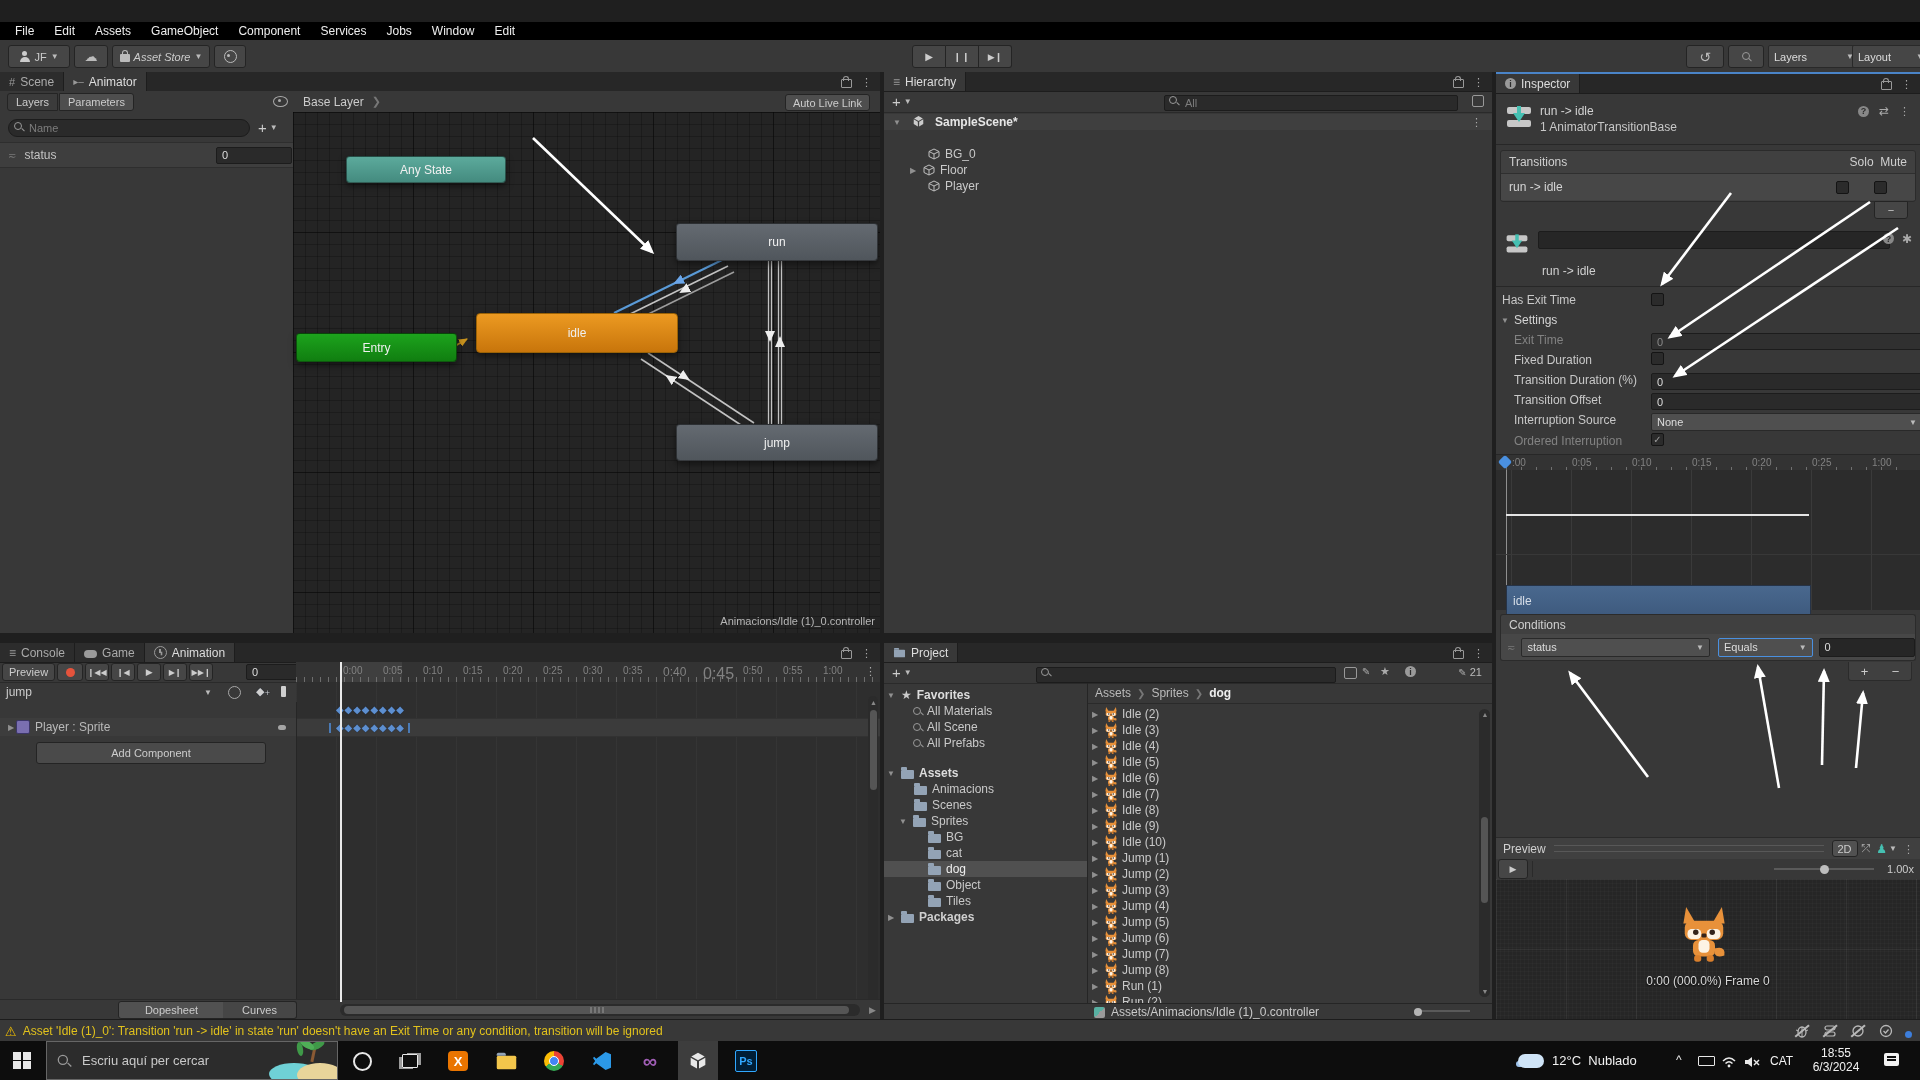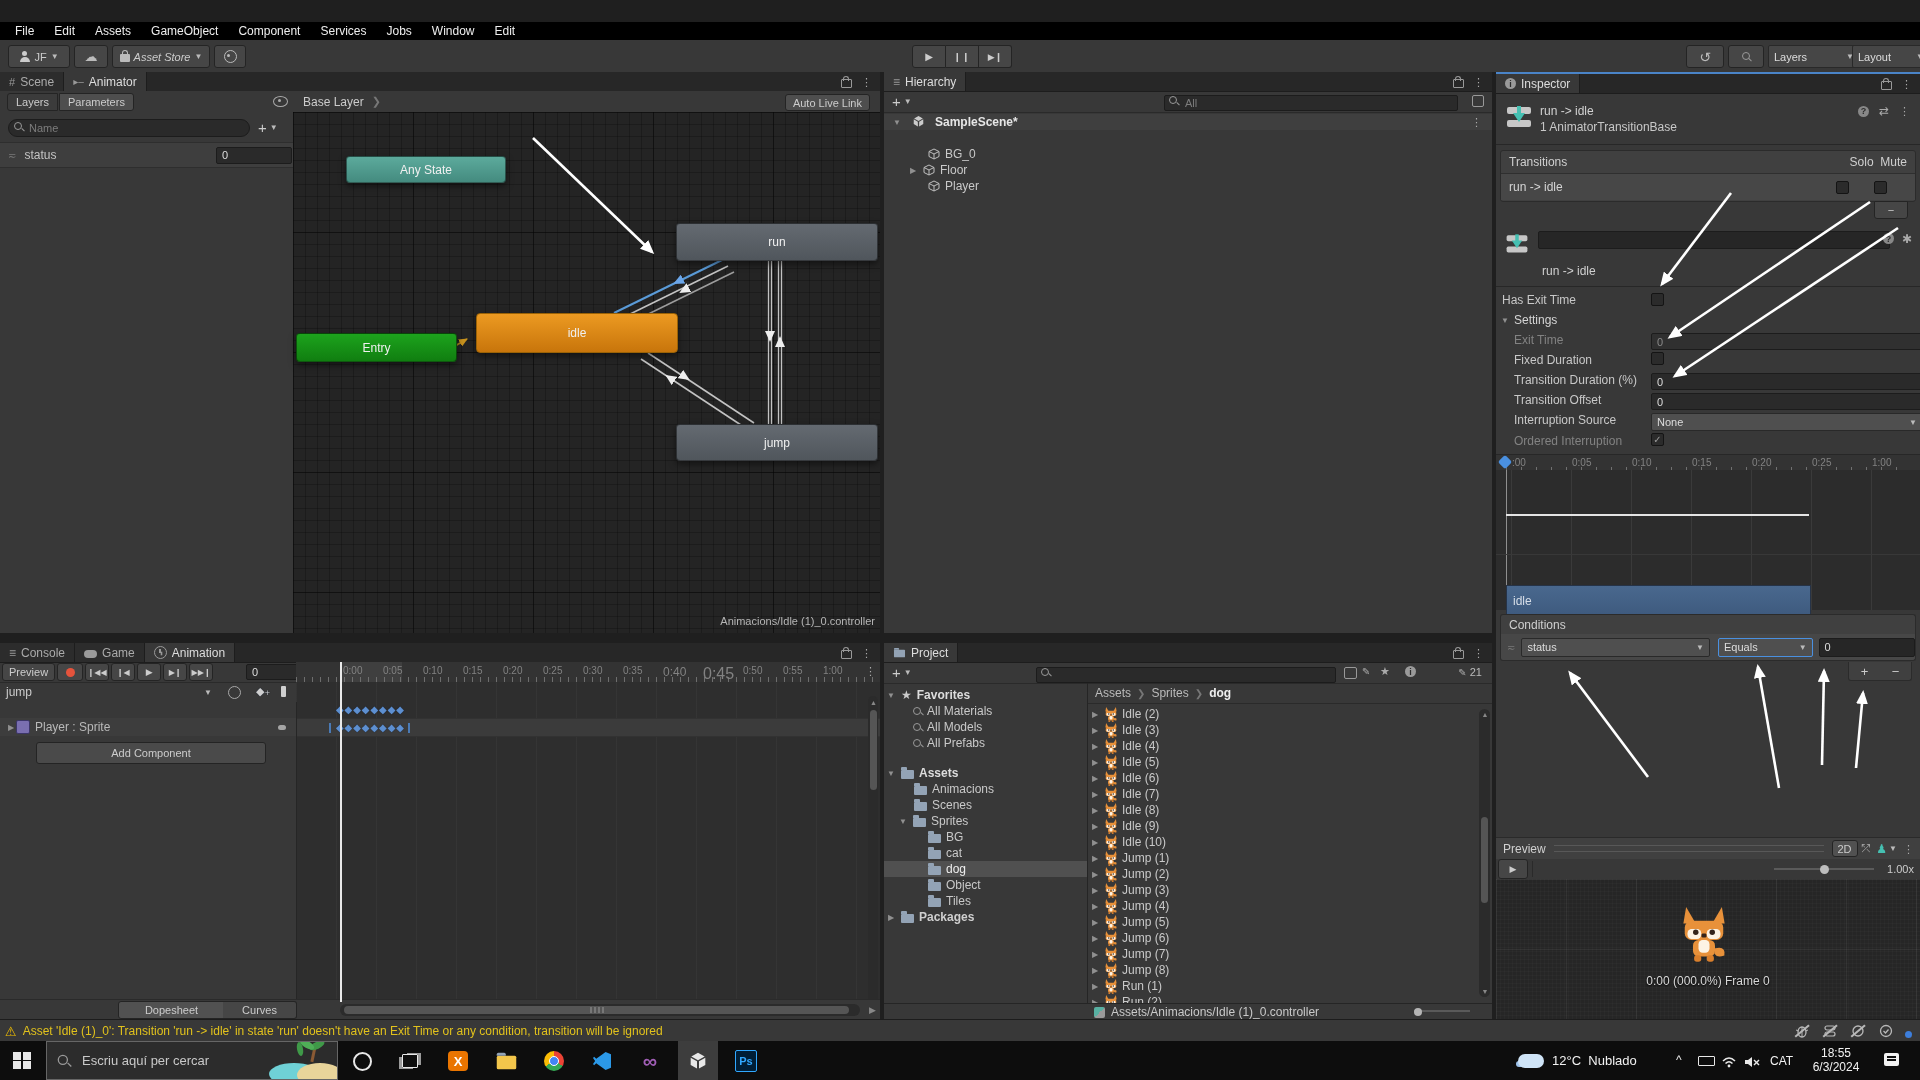--- a/index.html
+++ b/index.html
@@ -474,21 +474,21 @@
           <span class="exp" style="margin-left:2px;">▼</span>
           <span style="color:#ccc;font-size:12px;">★</span>
           <span style="font-weight:bold;color:#ddd;">Favorites</span>
         </div>
       <div class="trow">
           <span class="mag" style="margin-left:29px;"></span>
           <span>All Materials</span>
         </div>
       <div class="trow">
           <span class="mag" style="margin-left:29px;"></span>
-          <span>All Models</span>
+          <span>All Scene</span>
         </div>
       <div class="trow">
           <span class="mag" style="margin-left:29px;"></span>
           <span>All Prefabs</span>
         </div>
       <div class="trow" style="margin-top:14px;">
           <span class="exp" style="margin-left:2px;">▼</span>
           <span class="fo"></span>
           <span style="font-weight:bold;color:#ddd;">Assets</span>
         </div>

